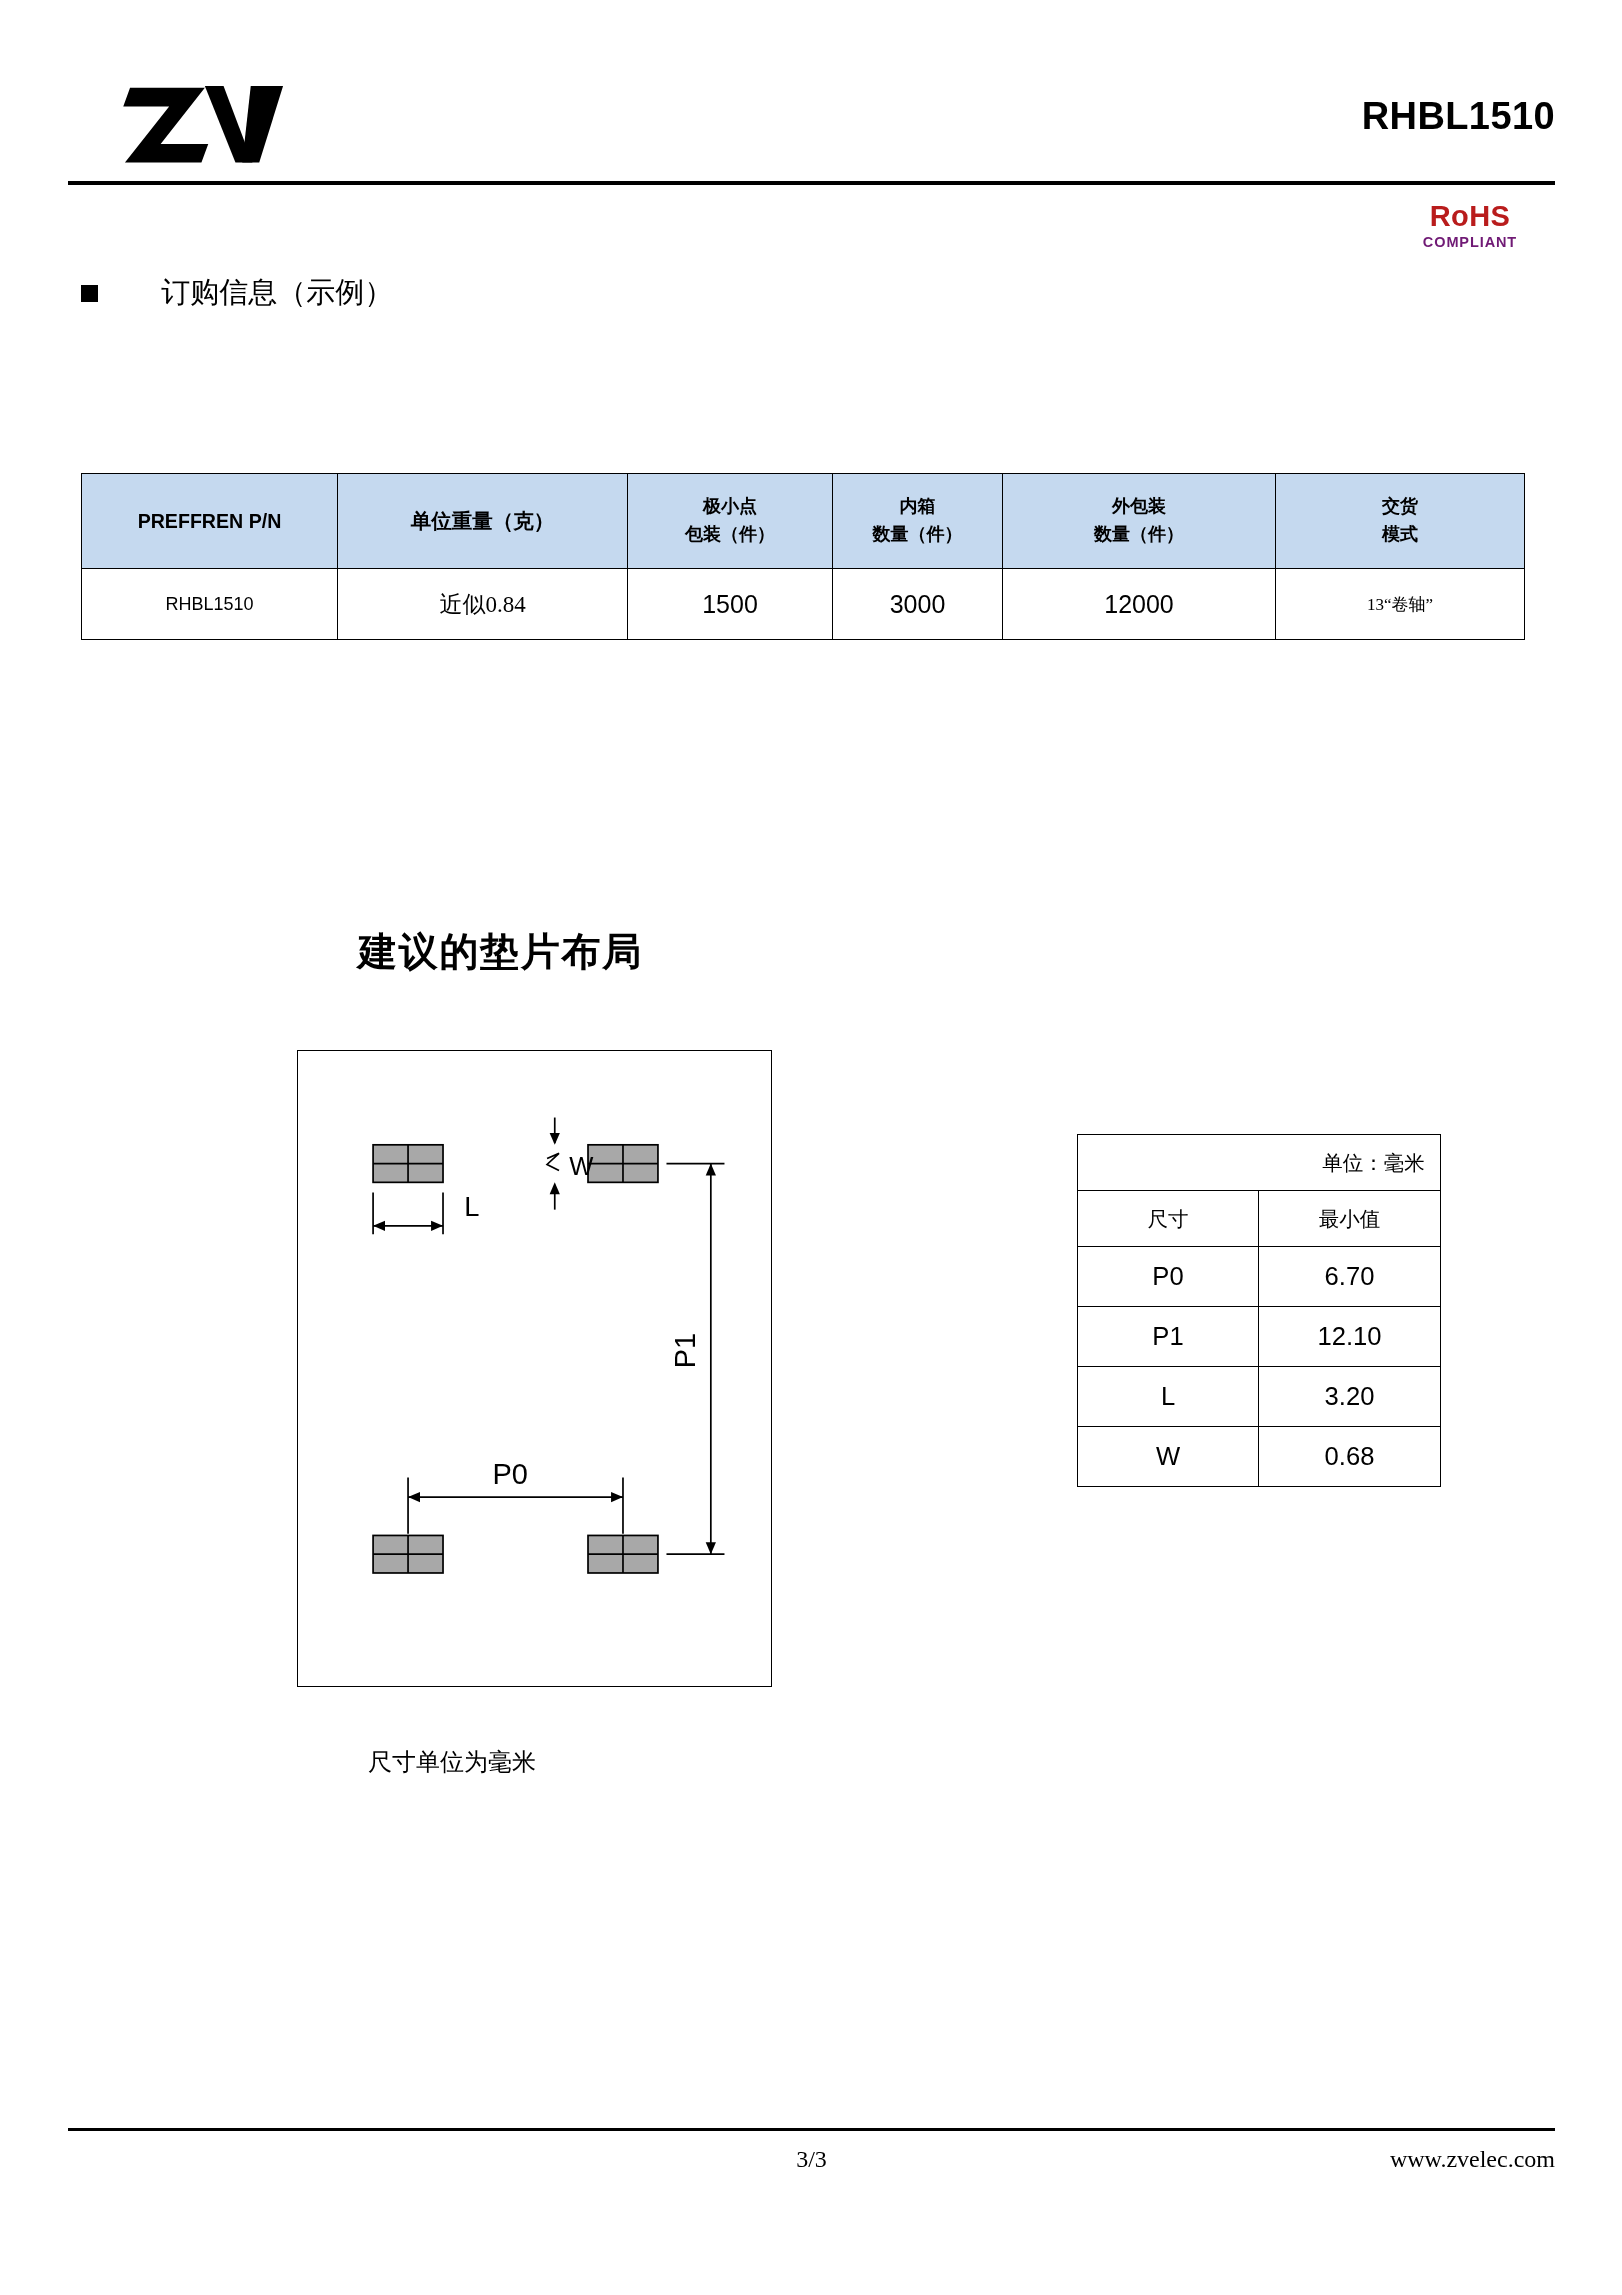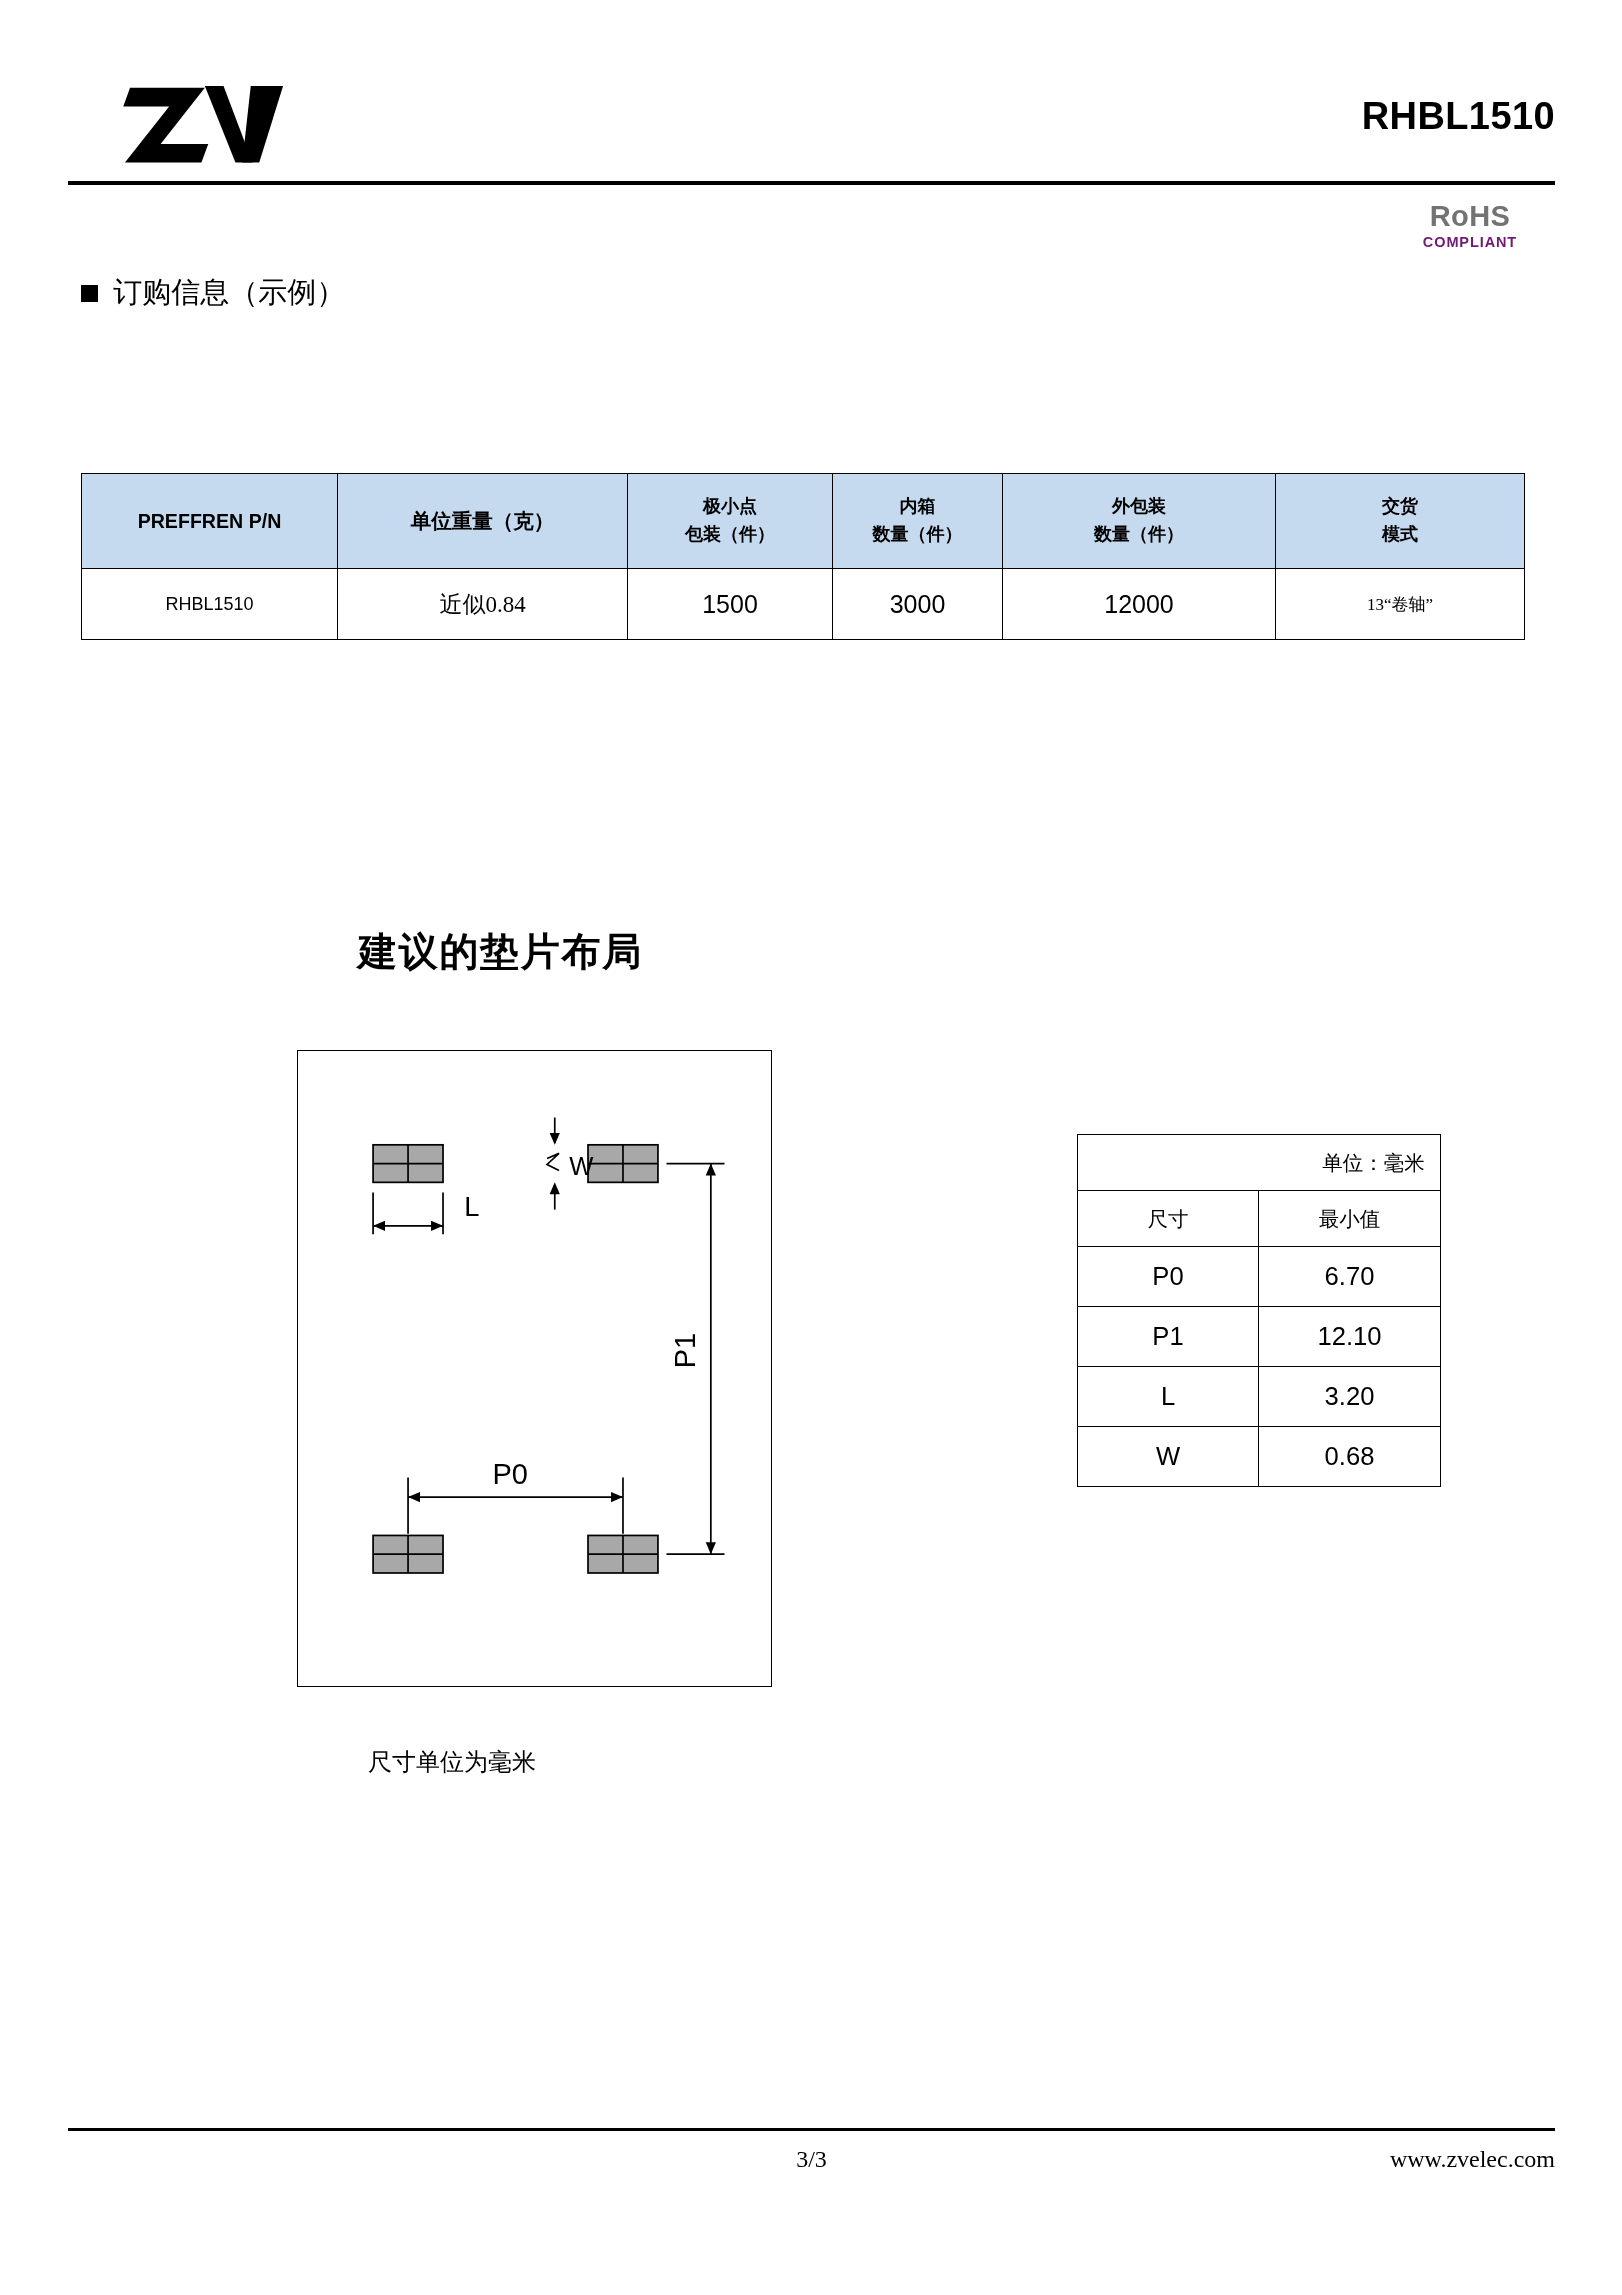--- a/index.html
+++ b/index.html
@@ -60,41 +60,42 @@
   .rohs {
     position: absolute;
     right: 68px;
     top: 201px;
     text-align: center;
     width: 170px;
   }
   .rohs .main {
     font-size: 29px;
     font-weight: bold;
-    color: #737373;
+    color: #b91c1c;
     line-height: 1.05;
     letter-spacing: 0.4px;
   }
   .rohs .sub {
     font-size: 14.5px;
     font-weight: bold;
     color: #701a75;
     letter-spacing: 0.9px;
     margin-top: 2.6px;
   }
 
   
   .section-heading {
     position: absolute;
     left: 81px;
     top: 273px;
     font-size: 29px;
     font-family: "Liberation Serif", serif;
     display: flex;
     align-items: center;
+    gap: 48px;
   }
   .section-heading .bullet {
     display: inline-block;
     width: 17px;
     height: 17px;
     background: #000;
     margin-right: 15.3px;
   }
 
   

